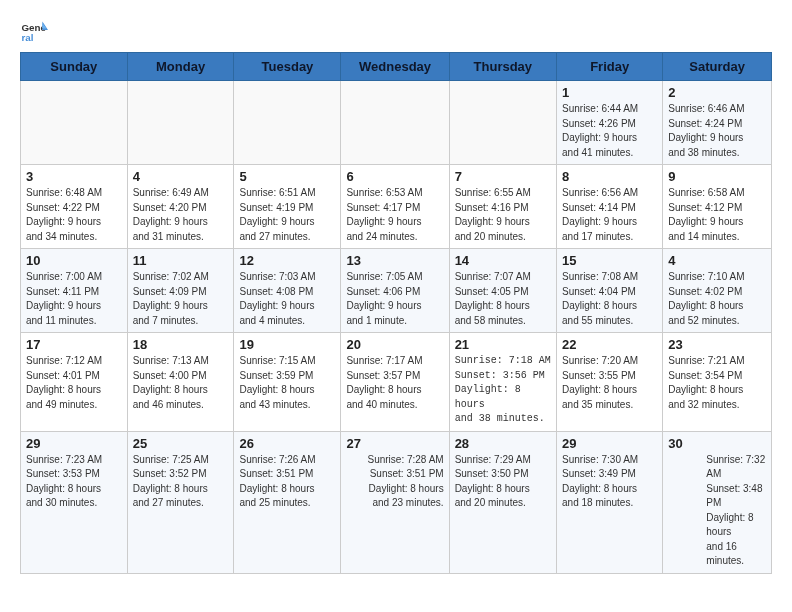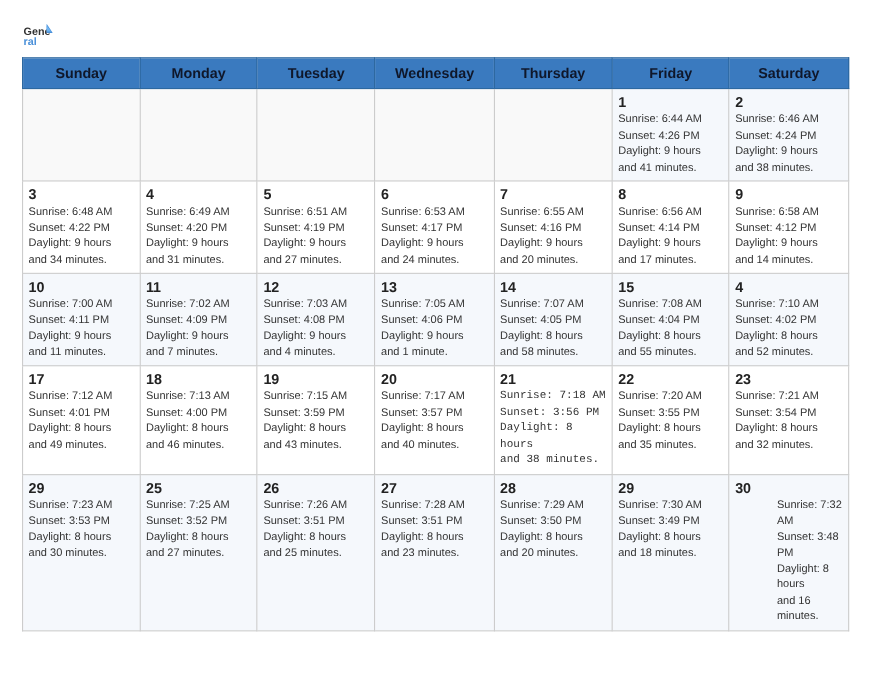--- a/index.html
+++ b/index.html
@@ -309,21 +309,21 @@
         </td>
         <td>
           <span class="day-num">26</span>
           <div class="day-detail" style="white-space: pre-line;">Sunrise: 7:26 AM
 Sunset: 3:51 PM
 Daylight: 8 hours
 and 25 minutes.</div>
         </td>
         <td>
           <span class="day-num">27</span>
-          <div class="day-detail" style="white-space: pre-line;">Sunrise: 7:28 AM
+          <div class="day-detail" style="white-space: pre-line; text-align: right;">Sunrise: 7:28 AM
 Sunset: 3:51 PM
 Daylight: 8 hours
 and 23 minutes.</div>
         </td>
         <td>
           <span class="day-num">28</span>
           <div class="day-detail" style="white-space: pre-line;">Sunrise: 7:29 AM
 Sunset: 3:50 PM
 Daylight: 8 hours
 and 20 minutes.</div>

